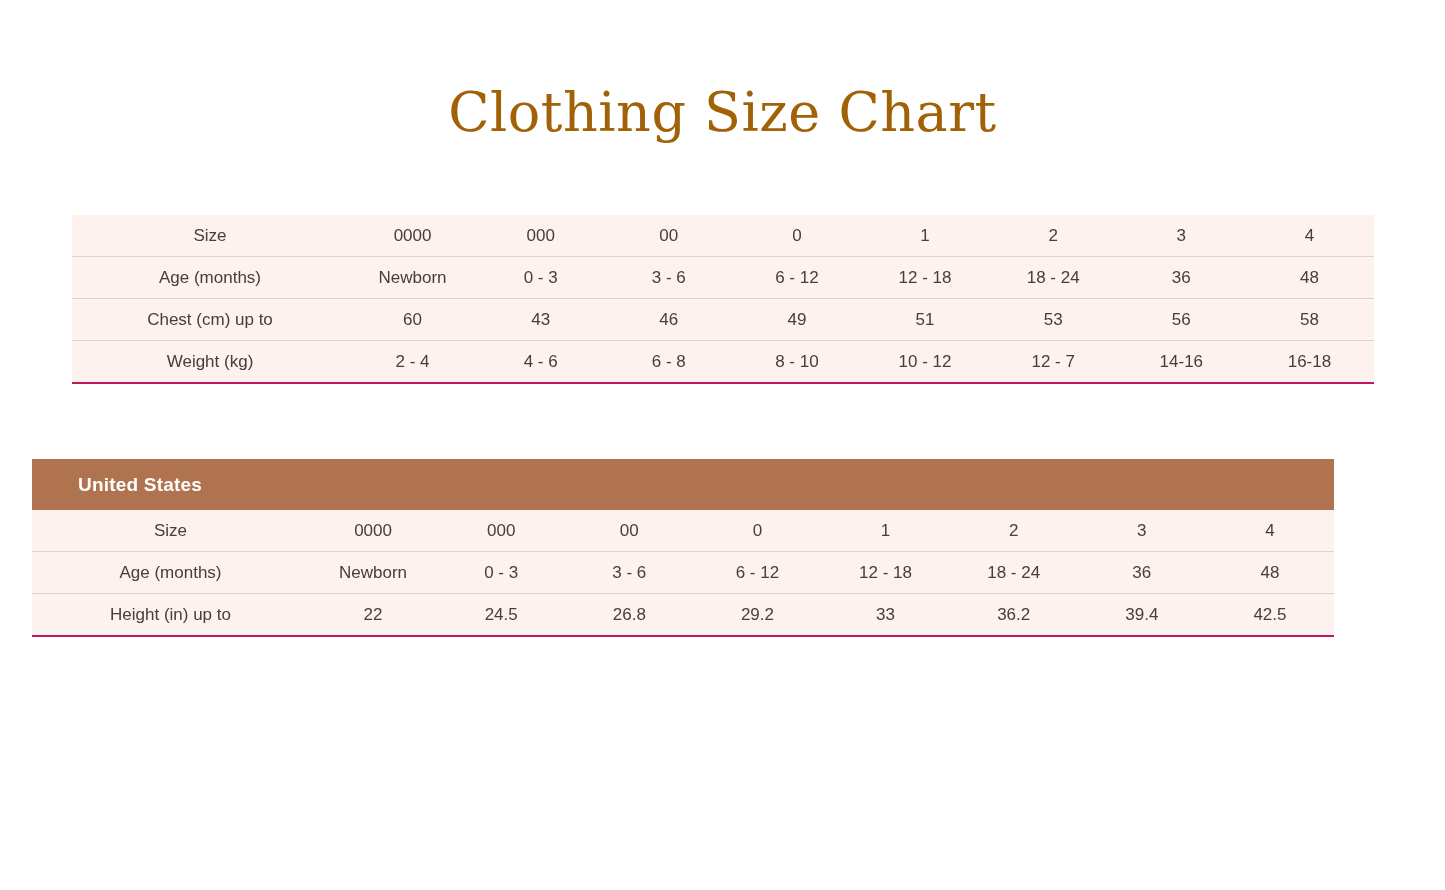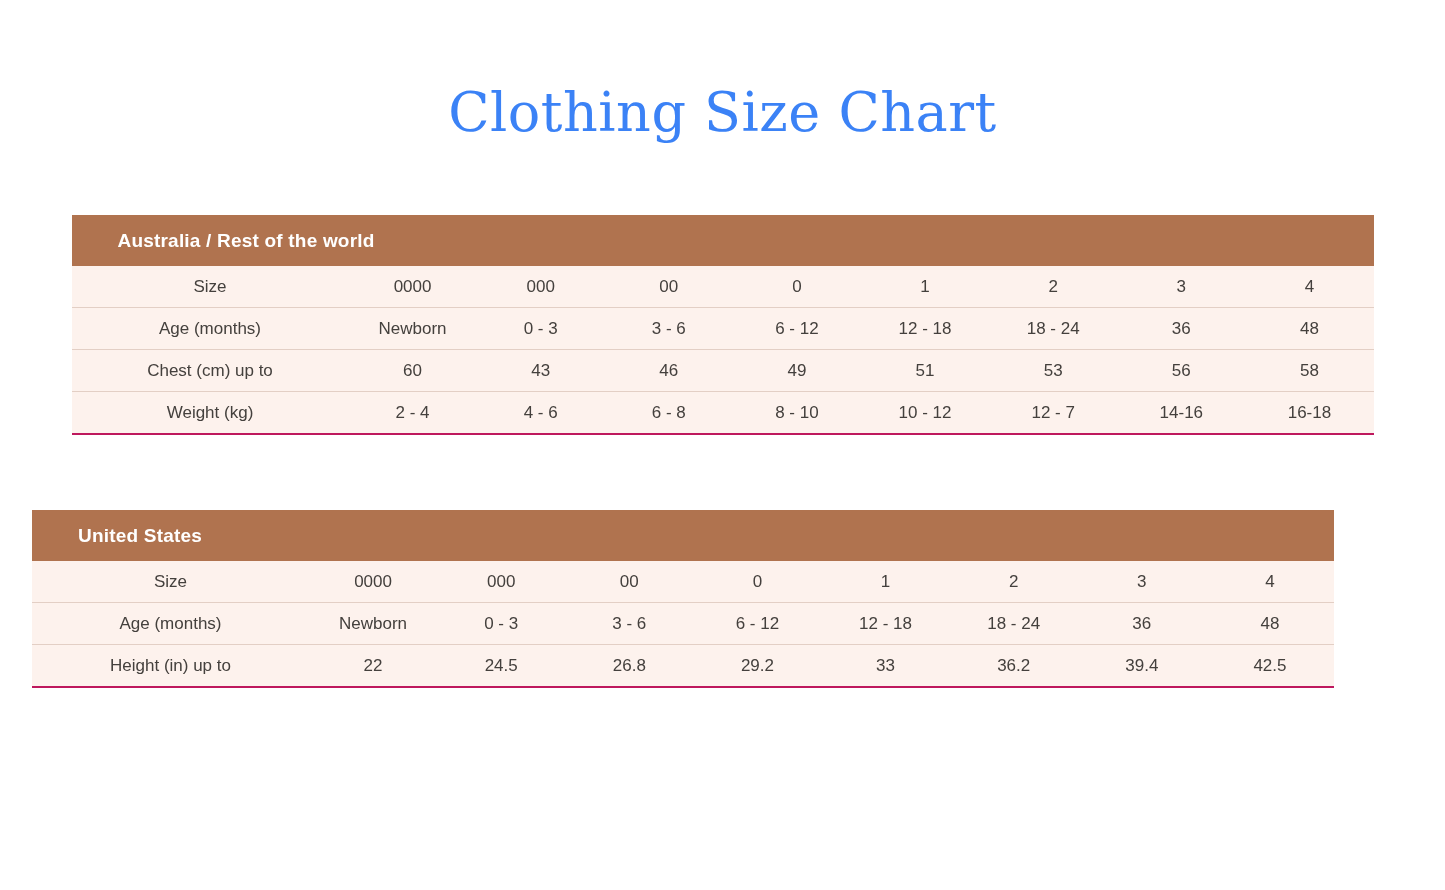--- a/index.html
+++ b/index.html
@@ -19,21 +19,21 @@
     width: 1445px;
     height: 890px;
     background: #ffffff;
   }
   .page-title {
     text-align: center;
     font-family: "DejaVu Serif", serif;
     font-weight: 400;
     font-size: 54px;
     letter-spacing: 0.5px;
-    color: #3b82f6;
+    color: #a16207;
     margin: 0;
     padding-top: 86px;
     line-height: 1;
   }
   .table-block {
     width: 1302px;
     margin: 0 auto;
   }
   .table-block.first { margin-top: 75px; }
   .table-block.second { margin-top: 75px; margin-left: 32px; }
@@ -73,21 +73,20 @@
   }
 </style>
 </head>
 <body>
 
 <div class="page">
 
   <h1 class="page-title">Clothing Size Chart</h1>
 
   <div class="table-block first">
-    <div class="band">Australia / Rest of the world</div>
     <table class="size-table">
       <tbody>
         <tr>
           <td class="rowlabel">Size</td>
           <td>0000</td>
           <td>000</td>
           <td>00</td>
           <td>0</td>
           <td>1</td>
           <td>2</td>

